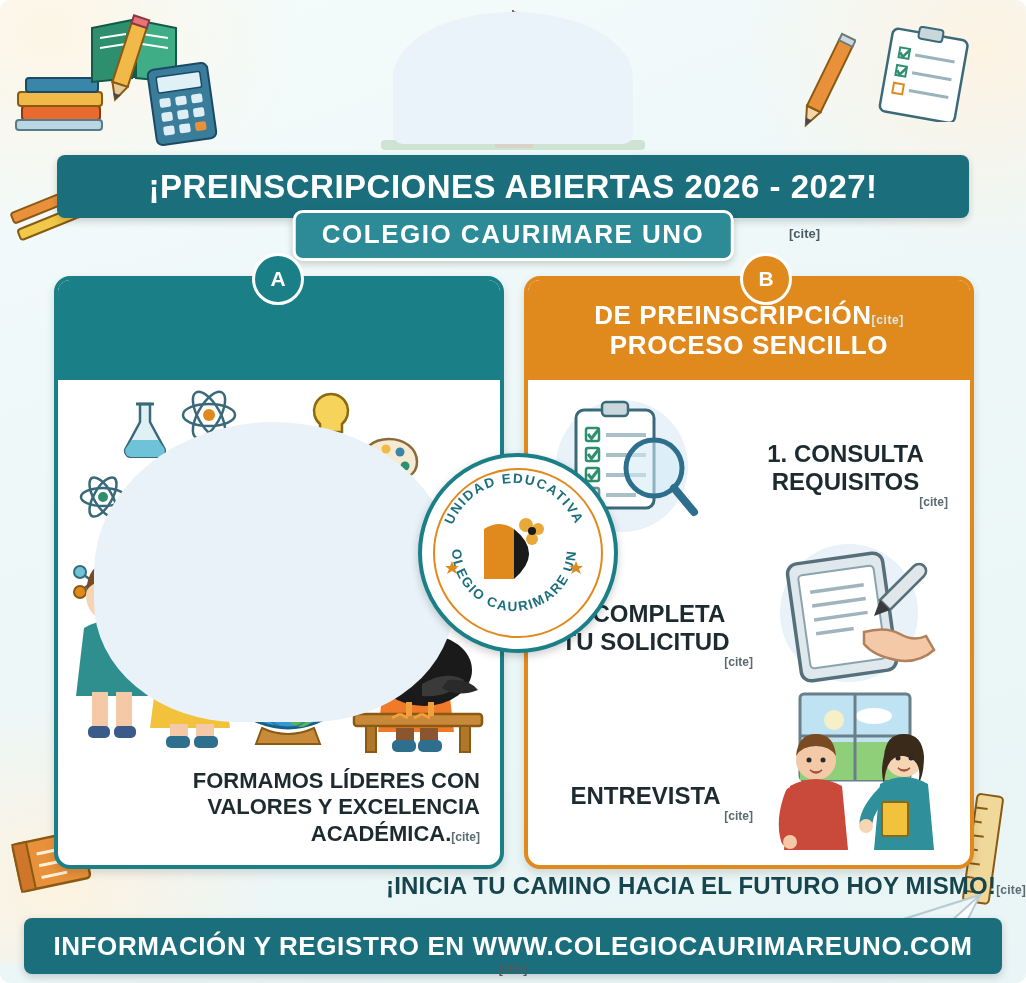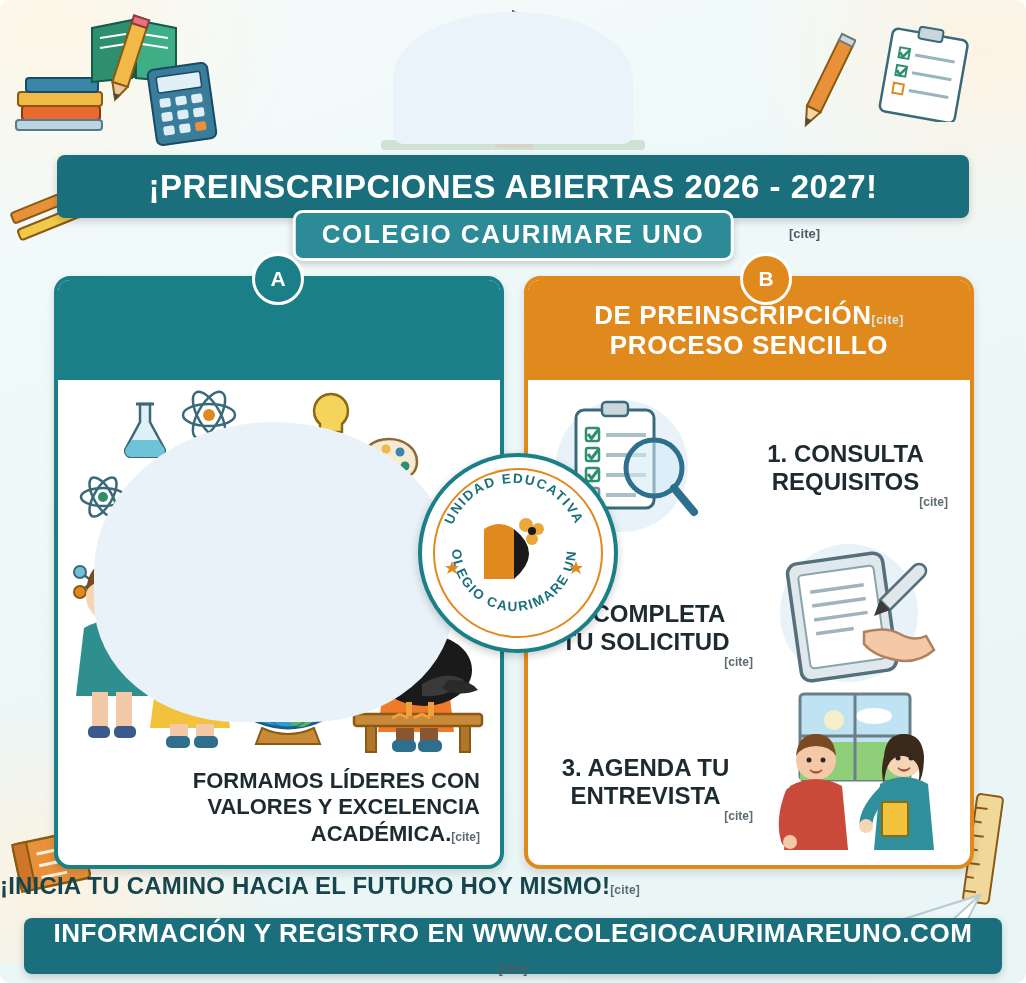--- a/index.html
+++ b/index.html
@@ -192,31 +192,31 @@
   .step-3 .step-text { left: 10px; top: 40px; width: 215px; }
   .step-cite { display: block; text-align: right; font-size: 12px; color: #5b6b70; margin-top: 1px;}
 
   .icon-circle {
     position: absolute; border-radius: 50%; background: #e8f2f8;
   }
 
   
   .footer-line {
     position: absolute; left: 0; right: 0; top: 872px;
-    text-align: left;
+    text-align: right;
     color: #16454e;
     font-size: 24px;
     font-weight: bold;
     letter-spacing: 0.2px;
   }
   .footer-bar {
     position: absolute; left: 24px; top: 918px; width: 978px; height: 56px;
     background: #1b6f7d;
     border-radius: 8px;
-    display: flex; justify-content: center;
+    display: flex; align-items: center; justify-content: center;
     box-shadow: 0 3px 8px rgba(0,0,0,0.18);
   }
   .footer-bar .t {
     color: #ffffff; font-size: 26px; font-weight: bold; letter-spacing: 0.6px;
     white-space: nowrap;
   }
   .footer-bar-cite {
     position: absolute; left: 50%; top: 962px; transform: translateX(-50%);
     font-size: 12px; color: #4b5c62; font-weight: bold;
   }
@@ -678,21 +678,21 @@
             <circle cx="134" cy="72" r="2.5" fill="#2a2a2a"></circle>
             <circle cx="147" cy="72" r="2.5" fill="#2a2a2a"></circle>
             <path d="M134 82 q6 6 12 0 q-6 4 -12 0 Z" fill="#ffffff" stroke="#a0523a" stroke-width="1.5"></path>
             <path d="M116 98 q24 -14 48 0 l6 66 l-60 0 Z" fill="#2f8f9a"></path>
             <path d="M120 106 q-16 16 -18 30" stroke="#2f8f9a" stroke-width="13" fill="none" stroke-linecap="round"></path>
             <circle cx="102" cy="140" r="7" fill="#f6d5b4"></circle>
             <rect x="118" y="116" width="26" height="34" rx="2" fill="#f2c23c" stroke="#8a6a12" stroke-width="2"></rect>
           </g>
         </svg>
         <div class="step-text">
-          <span>3. AGENDA TU</span><br>
+          <br>
           <span>ENTREVISTA</span>
           <span class="step-cite">[cite]</span>
         </div>
       </div>
     </div>
   </div>
 
   <div class="logo">
     <div class="logo-inner"></div>
     <svg width="184" height="184" viewBox="0 0 184 184">

